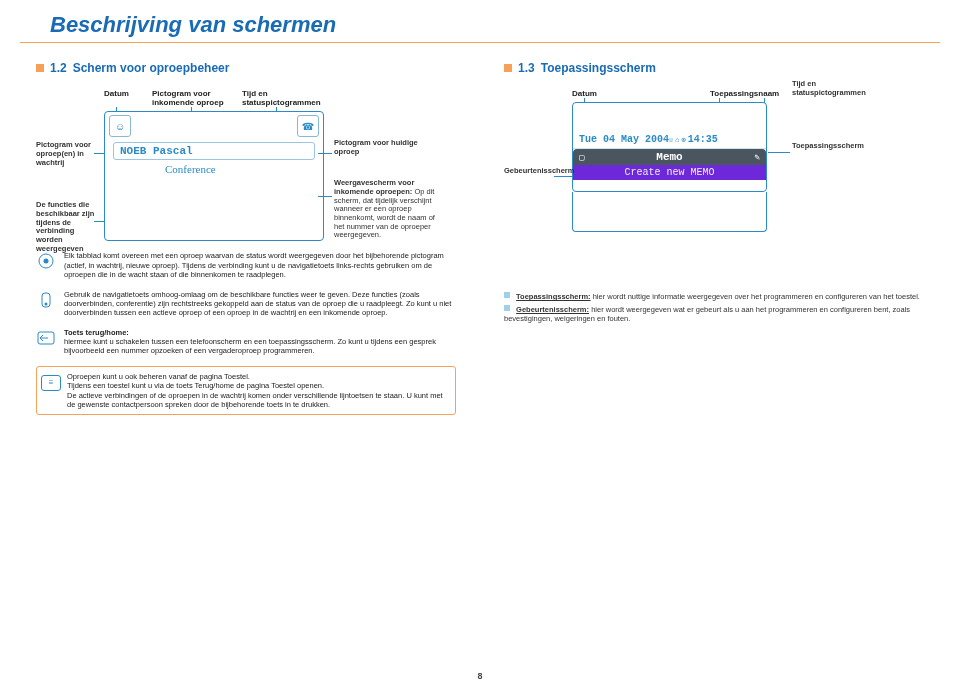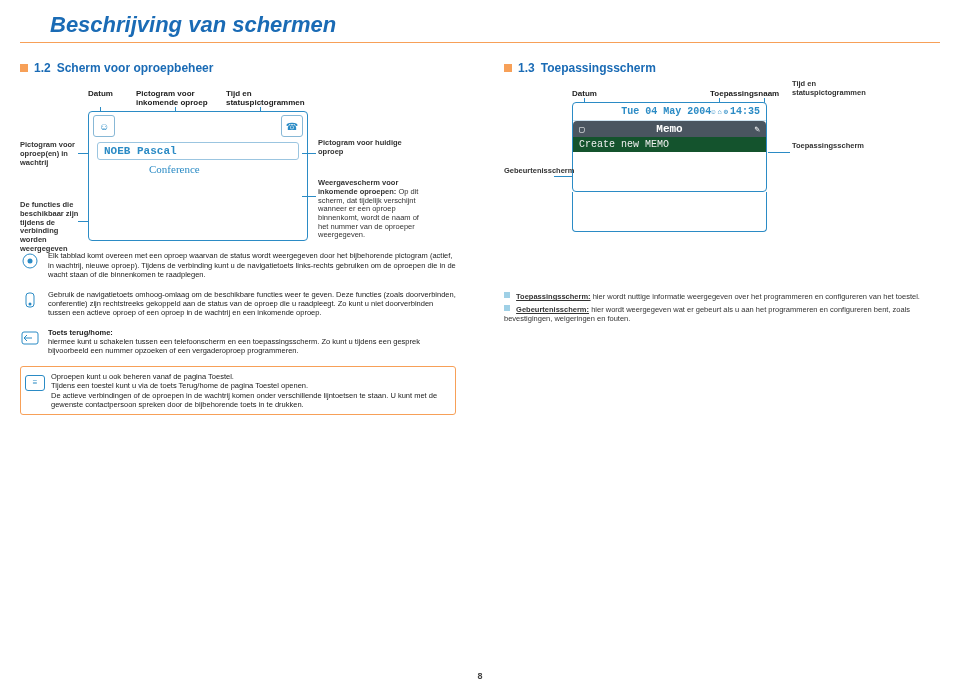--- a/index.html
+++ b/index.html
@@ -17,21 +17,21 @@
     font-size: 22px;
     font-style: italic;
     font-weight: bold;
     padding: 12px 30px 4px;
     border-bottom: 1px solid #f7a058;
     margin: 0 20px 18px 20px;
   }
   .columns {
     display: flex;
     gap: 48px;
-    padding: 0 20px;
+    padding: 0 36px;
   }
   .col-left, .col-right {
     width: 50%;
   }
   .section-hdr {
     display: flex;
     align-items: center;
     gap: 6px;
     font-size: 12px;
     color: #1a6bb5;
@@ -64,26 +64,27 @@
     overflow: hidden;
     margin-left: 68px;
   }
   .phone-screen.small {
     width: 195px;
     height: 90px;
   }
   .scr-top {
     display: flex;
     align-items: center;
-    justify-content: flex-end;
+    justify-content: flex-start;
     font-size: 10px;
     padding: 3px 6px;
     border-bottom: 1px solid #cfe3f0;
     color: #2b8bc5;
     font-family: Georgia, serif;
+    margin-top: 28px;
   }
   .scr-top .micro-icons {
     font-size: 7px;
     letter-spacing: 2px;
   }
   .scr-tabs {
     display: flex;
     gap: 4px;
     padding: 3px 4px;
   }
@@ -142,25 +143,26 @@
     font-family: "Courier New", monospace;
     font-weight: bold;
     font-size: 11px;
     display: flex;
     justify-content: space-between;
     align-items: center;
     padding: 2px 6px;
     border-radius: 4px 4px 0 0;
   }
   .create-memo {
-    background: #14532d;
+    background: #6d28d9;
     color: #eee;
     font-family: "Courier New", monospace;
     font-size: 10px;
     padding: 2px 6px;
+    text-align: center;
   }
   .memo-body {
     height: 40px;
     border: 1px solid #2b8bc5;
     border-top: none;
     border-radius: 0 0 4px 4px;
     margin-left: 68px;
     width: 195px;
   }
   

